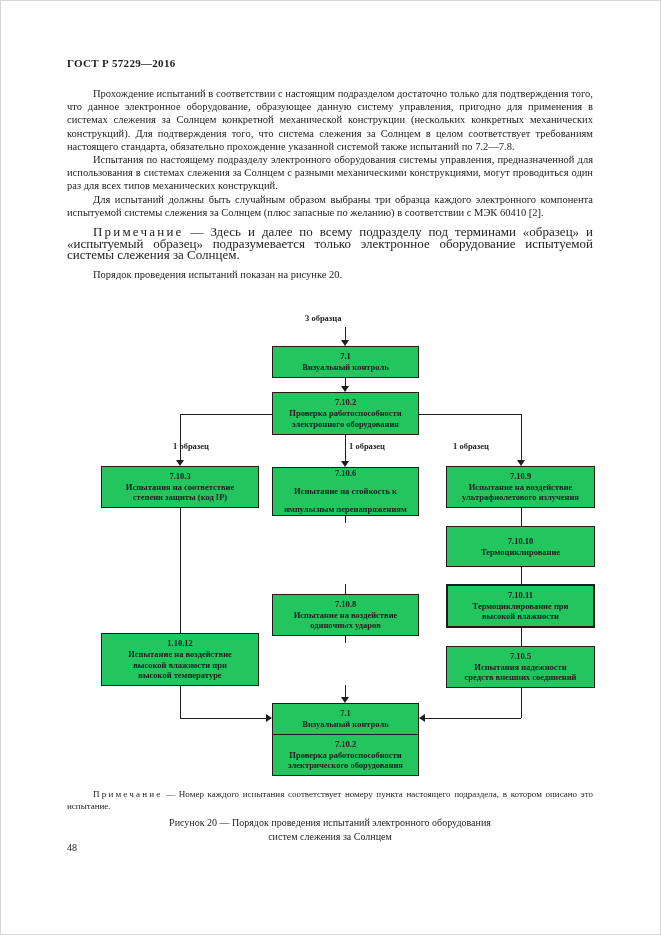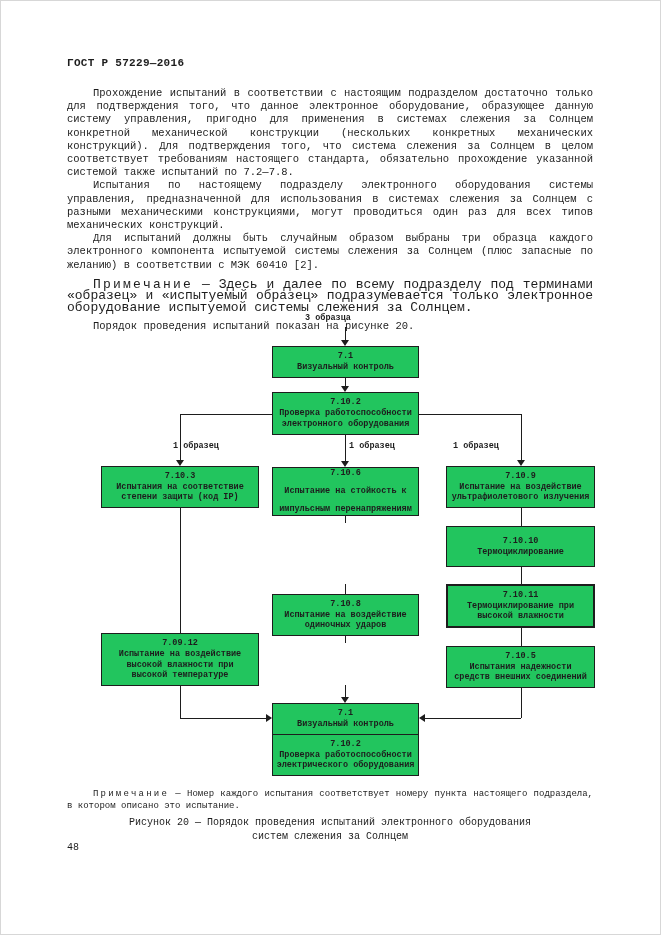--- a/index.html
+++ b/index.html
@@ -1,18 +1,18 @@
 <!DOCTYPE html>
 <html lang="ru"><head>
 <meta charset="utf-8">
 <style>
   html,body{margin:0;padding:0;background:#f2f2f2;}
   .page{
     position:relative;width:661px;height:935px;background:#ffffff;
-    font-family:Liberation Mono, monospace;color:#1d1d1d;
+    font-family:Liberation Serif, serif;color:#1d1d1d;
     border:1px solid #d7d7d7;box-sizing:border-box;overflow:hidden;
   }
   .doc-header{position:absolute;left:66px;top:56px;font-size:11px;font-weight:bold;letter-spacing:.3px;}
   .bodytext{position:absolute;left:66px;top:86px;width:526px;font-size:10.5px;line-height:13.2px;text-align:justify;}
   .bodytext p{margin:0;text-indent:26px;}
   .smallnote{font-size:13px;line-height:11.5px;margin-top:7px !important;}
   .lsp{letter-spacing:2.2px;}
   .p-last{margin-top:7px !important;}
   
   .fbox{
@@ -105,21 +105,21 @@
     <div>7.10.8</div>
     <div>Испытание на воздействие</div>
     <div>одиночных ударов</div>
   </div>
   <div class="ln" style="left:344px;top:635px;width:1px;height:7px;"></div>
   <div class="ln" style="left:344px;top:684px;width:1px;height:12px;"></div>
   <div class="arr arr-d" style="left:340px;top:696px;"></div>
 
   <div class="ln" style="left:179px;top:507px;width:1px;height:125px;"></div>
   <div class="fbox" style="left:100px;top:632px;width:158px;height:53px;">
-    <div>7.09.12</div>
+    <div>1.10.12</div>
     <div>Испытание на воздействие</div>
     <div>высокой влажности при</div>
     <div>высокой температуре</div>
   </div>
   <div class="ln" style="left:179px;top:685px;width:1px;height:32px;"></div>
   <div class="ln" style="left:179px;top:717px;width:87px;height:1px;"></div>
   <div class="arr arr-r" style="left:265px;top:713px;"></div>
 
   <div class="ln" style="left:520px;top:507px;width:1px;height:18px;"></div>
   <div class="fbox" style="left:445px;top:525px;width:149px;height:41px;">

